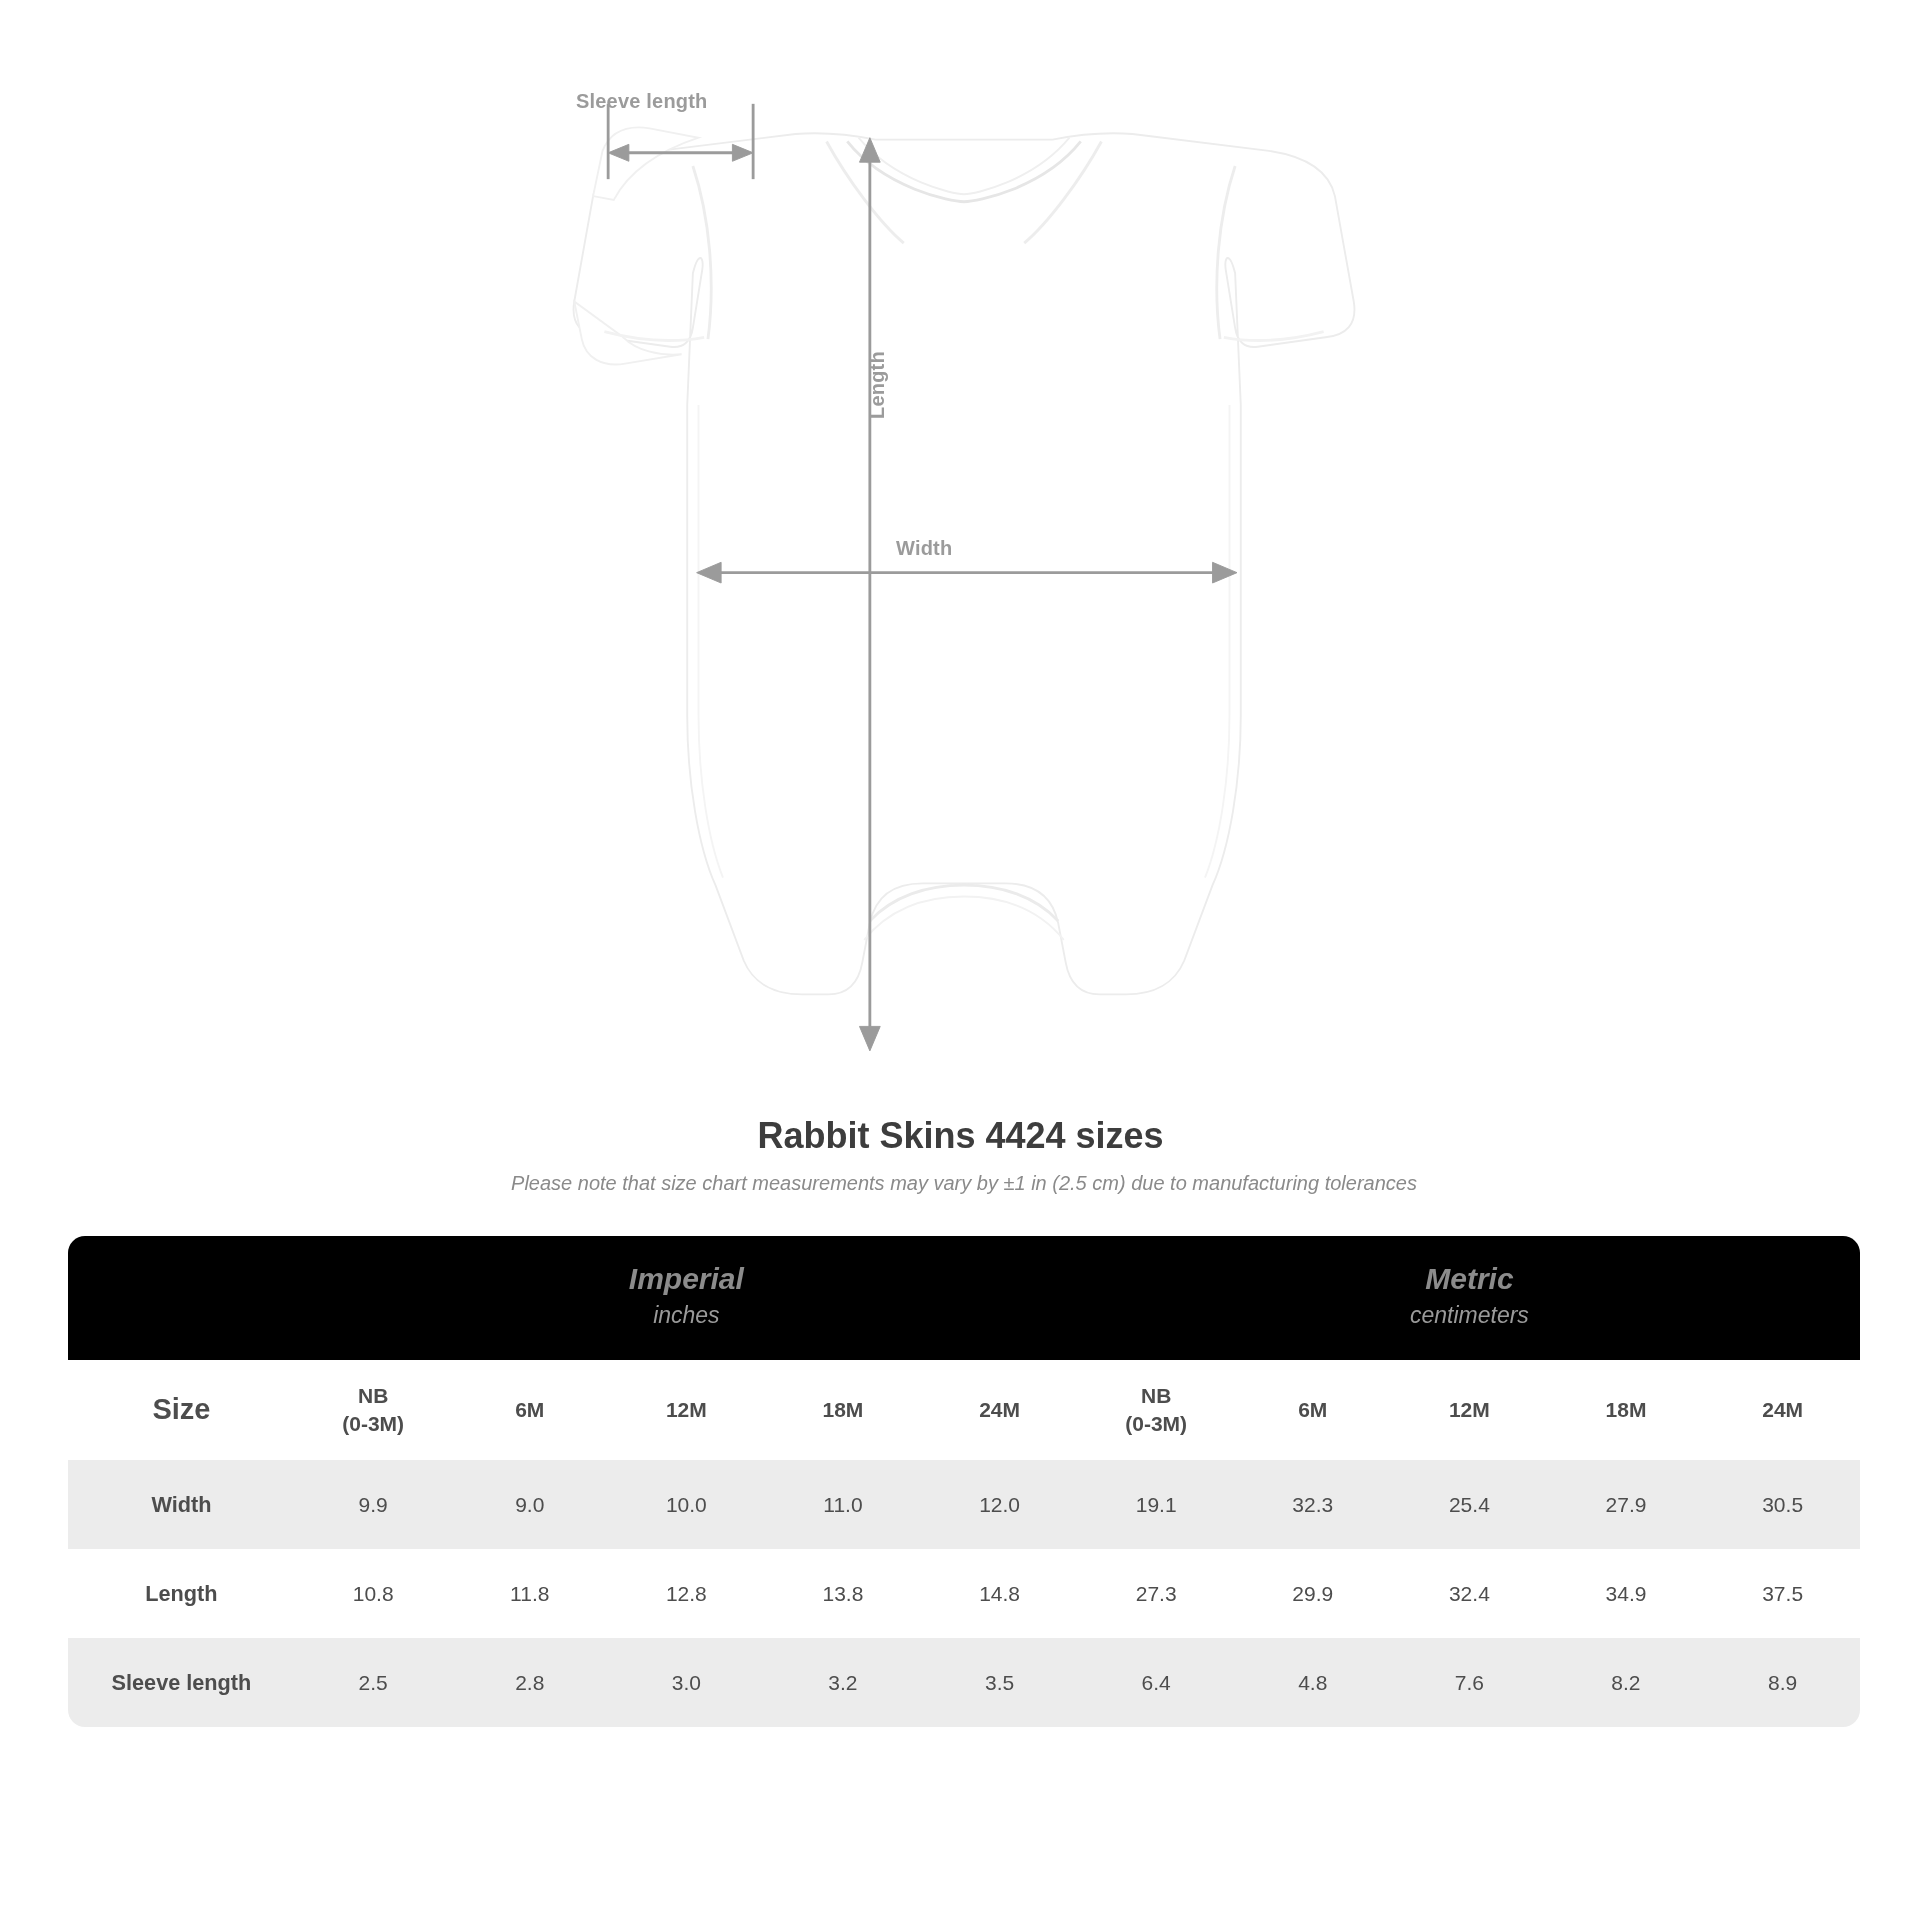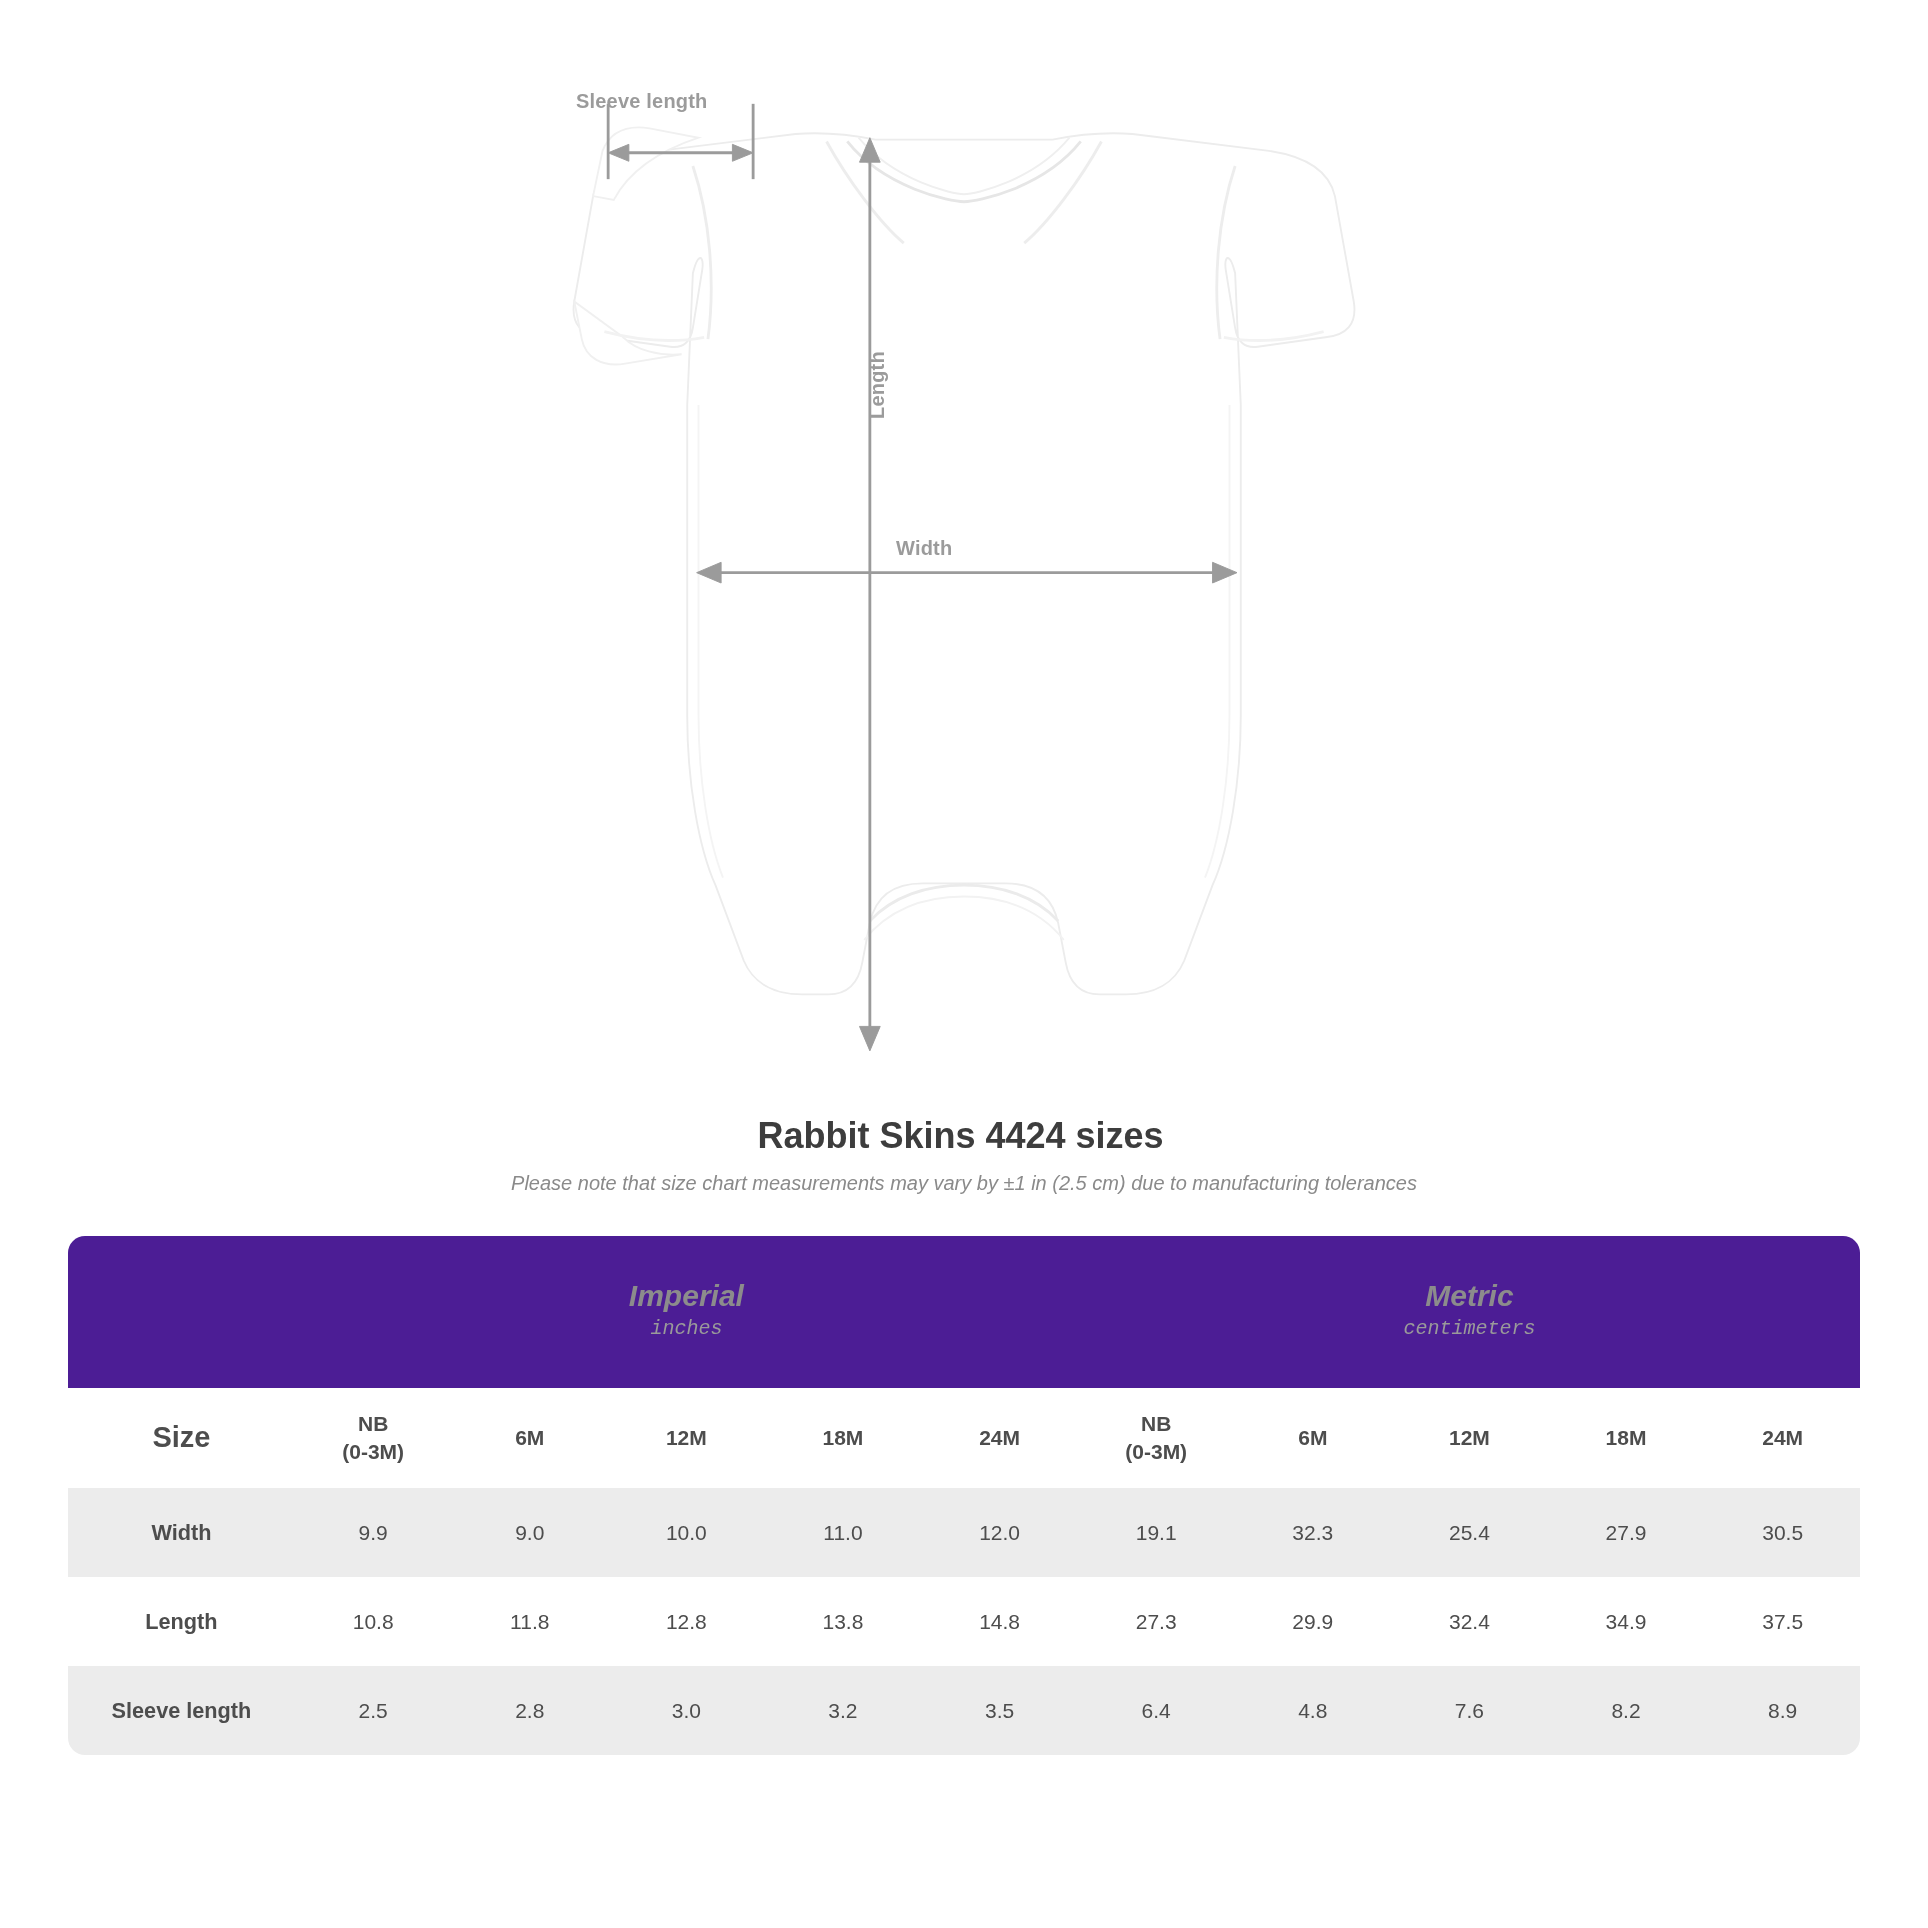--- a/index.html
+++ b/index.html
@@ -77,37 +77,36 @@
   }
   table.size-table td, table.size-table th {
     text-align: center;
     vertical-align: middle;
     font-size: 21px;
     color: #4d4d4d;
     border: none;
   }
 
   .unit-row td {
-    background: #4c1d95;
-    height: 152px;
+    background: #000000;
+    height: 124px;
     padding: 0;
   }
   .unit-title {
     font-size: 30px;
     font-weight: bold;
     font-style: italic;
     color: #8c8c8c;
     line-height: 1.15;
   }
   .unit-sub {
-    font-size: 20px;
+    font-size: 23px;
     font-style: italic;
     color: #9a9a9a;
     line-height: 1.6;
-    font-family: Liberation Mono, monospace;
   }
   .spacer-cell { background: #ececec; }
 
   .head-row td {
     background: #ffffff;
     height: 98px;
     font-weight: bold;
     color: #555555;
     font-size: 21px;
     line-height: 1.35;

